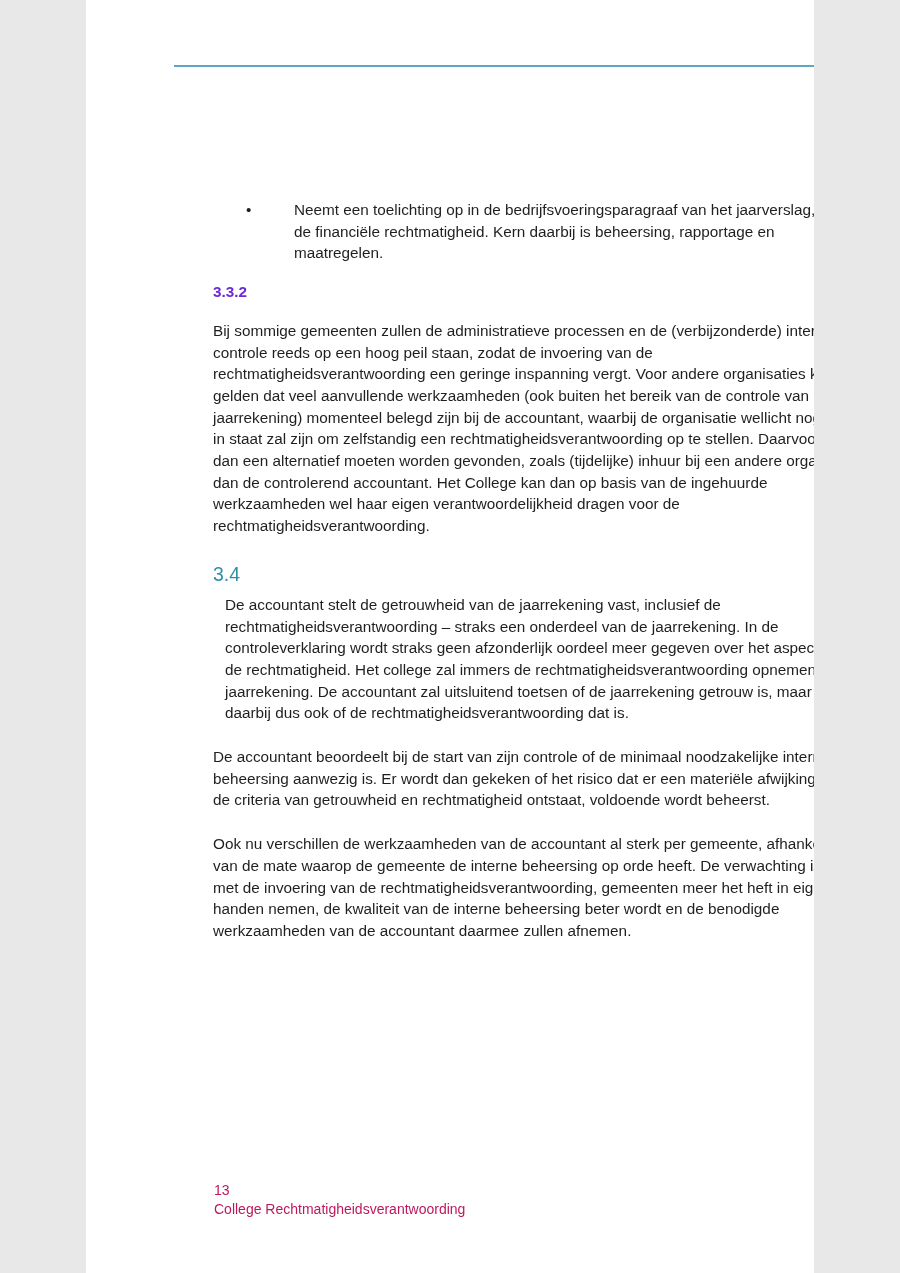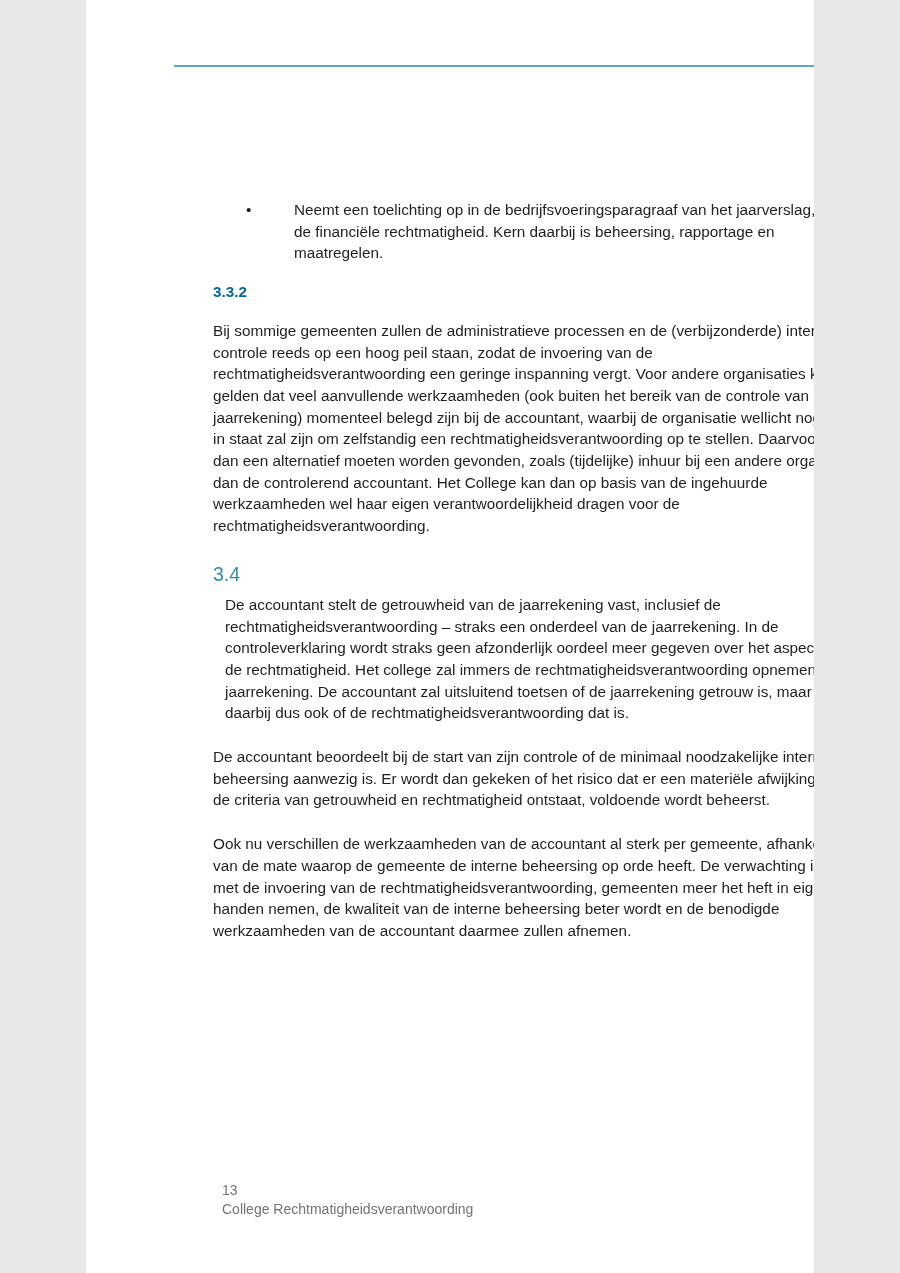--- a/index.html
+++ b/index.html
@@ -54,21 +54,21 @@
     width: 81px;
     flex: 0 0 81px;
     color: #1f1f1f;
   }
   .bullet-text { flex: 1; }
 
   .h3-row {
     margin-top: 17px;
     display: flex;
     font-weight: bold;
-    color: #0369a1;
+    color: #6d28d9;
     font-size: 15.3px;
   }
   .h3-num { width: 53px; flex: 0 0 53px; }
 
   .para { margin-top: 17px; }
   .para + .para { margin-top: 22px; }
 
   .h2-row {
     margin-top: 24px;
     display: flex;
@@ -78,23 +78,23 @@
     font-weight: normal;
     line-height: 26px;
   }
   .h2-num { width: 53px; flex: 0 0 53px; }
 
   .para-first { margin-top: 7px; margin-left: 12px; }
 
   
   .footer {
     position: absolute;
-    left: 136px;
+    left: 128px;
     top: 1181px;
-    color: #737373;
+    color: #be185d;
     font-size: 14px;
     line-height: 18.5px;
   }
 </style>
 </head>
 <body>
 
 <div class="page">
 
   <div class="header-rule"></div>

